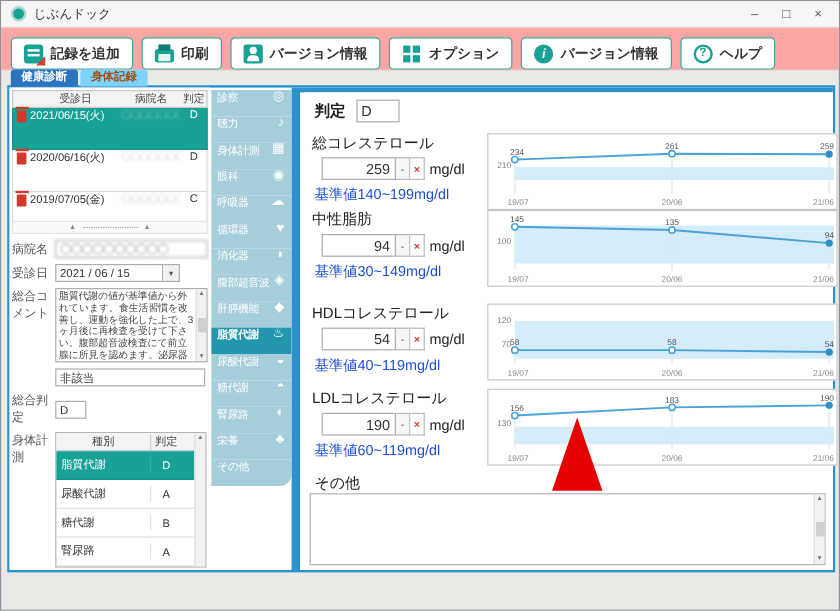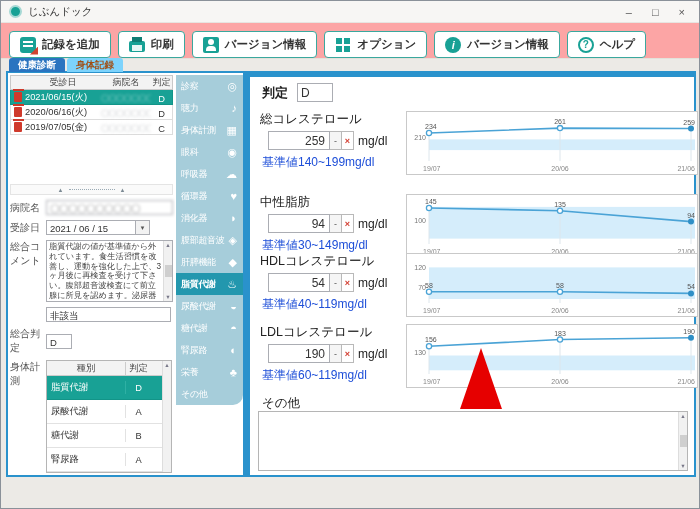--- a/index.html
+++ b/index.html
@@ -48,21 +48,21 @@
   
   .main{position:absolute;top:70px;left:5px;width:686px;height:402px;background:#fff;border:2px solid #2a92cc;z-index:1}
 
   
   .left-panel{position:absolute;left:0;top:0;width:167px;height:100%;background:#fff;overflow:hidden}
   .records{position:absolute;left:2px;top:2px;width:163px}
   .rh{display:flex;height:15px;background:#f3f3f3;border:1px solid #c9c9c9;box-sizing:border-box;
       font-size:9px;color:#444;align-items:center}
   .rh span{text-align:center}
   .c0{width:14px;flex:none}.c1{width:76px;flex:none}.c2{width:50px;flex:none}.c3{flex:1}
-  .rrow{display:flex;height:15px;align-items:flex-end;border:1px solid #dcdcdc;border-top:none;
+  .rrow{display:flex;height:35px;align-items:flex-start;border:1px solid #dcdcdc;border-top:none;
         background:#fff;font-size:9.3px;color:#333;box-sizing:border-box}
   .rrow.sel{background:#18a195;border-color:#129488;color:#fff}
   .rrow .c2{overflow:hidden}
   .rrow .c3{text-align:center}
   .trash-icon{display:inline-block;width:8px;height:10px;background:#cf3a2c;border-radius:1px;position:relative;margin-left:3px;margin-top:2px}
   .trash-icon::before{content:"";position:absolute;top:-3px;left:-1.5px;width:11px;height:2px;background:#cf3a2c}
   .masked{filter:blur(1.5px);color:#979ca1;font-size:8px;letter-spacing:-0.5px;white-space:nowrap;overflow:hidden}
   .rrow.sel .masked{color:#d4eeec}
 
   .splitter{position:absolute;left:2px;top:111px;width:163px;height:11px;display:flex;align-items:center;
@@ -96,21 +96,21 @@
   .cat-c1{width:79px;text-align:center;box-sizing:border-box;border-right:1px solid #ccc}
   .cat-c2{width:25px;text-align:center;box-sizing:border-box}
   .cat-r{display:flex;height:23px;align-items:center;border-bottom:1px solid #e2e2e2;color:#333}
   .cat-r .cat-c1{text-align:left;padding-left:4px;border-right:1px solid #e2e2e2}
   .cat-r.sel{background:#18a195;color:#fff;border-color:#129488}
   .cat-r.sel .cat-c1{border-right-color:#2fb0a4}
   .cat-scroll{height:auto}
 
   
   .menu{position:absolute;left:168px;top:2px;width:67px;border-radius:0 0 10px 0;overflow:hidden}
-  .mitem{height:22px;display:flex;align-items:center;justify-content:space-between;padding:0 6px 0 5px;
+  .mitem{height:22px;display:flex;justify-content:space-between;padding:0 6px 0 5px;
          background:#a6cdda;color:#fff;font-size:9px;box-sizing:border-box;letter-spacing:-0.3px}
   .mitem.sel{background:#2397ae;font-weight:bold}
   .mglyph{font-size:11px;line-height:1;letter-spacing:0}
 
   .divider{position:absolute;left:235px;top:0;width:7px;height:100%;background:#2a92cc}
   .topstrip{position:absolute;left:242px;right:0;top:0;height:4px;background:#2a92cc}
 
   
   .right{position:absolute;left:246px;top:4px;right:0;bottom:0;background:#fff}
   .judg-row{position:absolute;left:8px;top:6px;display:flex;align-items:center;gap:9px}
@@ -377,21 +377,21 @@
                 <text x="18.0" y="17.0" font-size="7" fill="#555" text-anchor="start">234</text>
                 <text x="153.0" y="12.1" font-size="7" fill="#555" text-anchor="middle">261</text>
                 <text x="288.0" y="12.5" font-size="7" fill="#555" text-anchor="end">259</text>
                 <text x="19" y="27.9" font-size="7" fill="#777" text-anchor="end">210</text>
                 <text x="16.0" y="59" font-size="7" fill="#888" text-anchor="start">19/07</text>
                 <text x="153.0" y="59" font-size="7" fill="#888" text-anchor="middle">20/06</text>
                 <text x="288.0" y="59" font-size="7" fill="#888" text-anchor="end">21/06</text>
               </svg>
             </div>
           </div>
-          <div class="section" style="top: 117px;">
+          <div class="section" style="top: 98px;">
             <div class="sec-info">
               <div class="sec-label">中性脂肪</div>
               <div class="val-row">
                 <div class="inp val-inp">94</div>
                 <div class="mini">-</div>
                 <div class="mini red">×</div>
                 <span class="unit">mg/dl</span>
               </div>
               <div class="sec-ref">基準値30~149mg/dl</div>
             </div>

